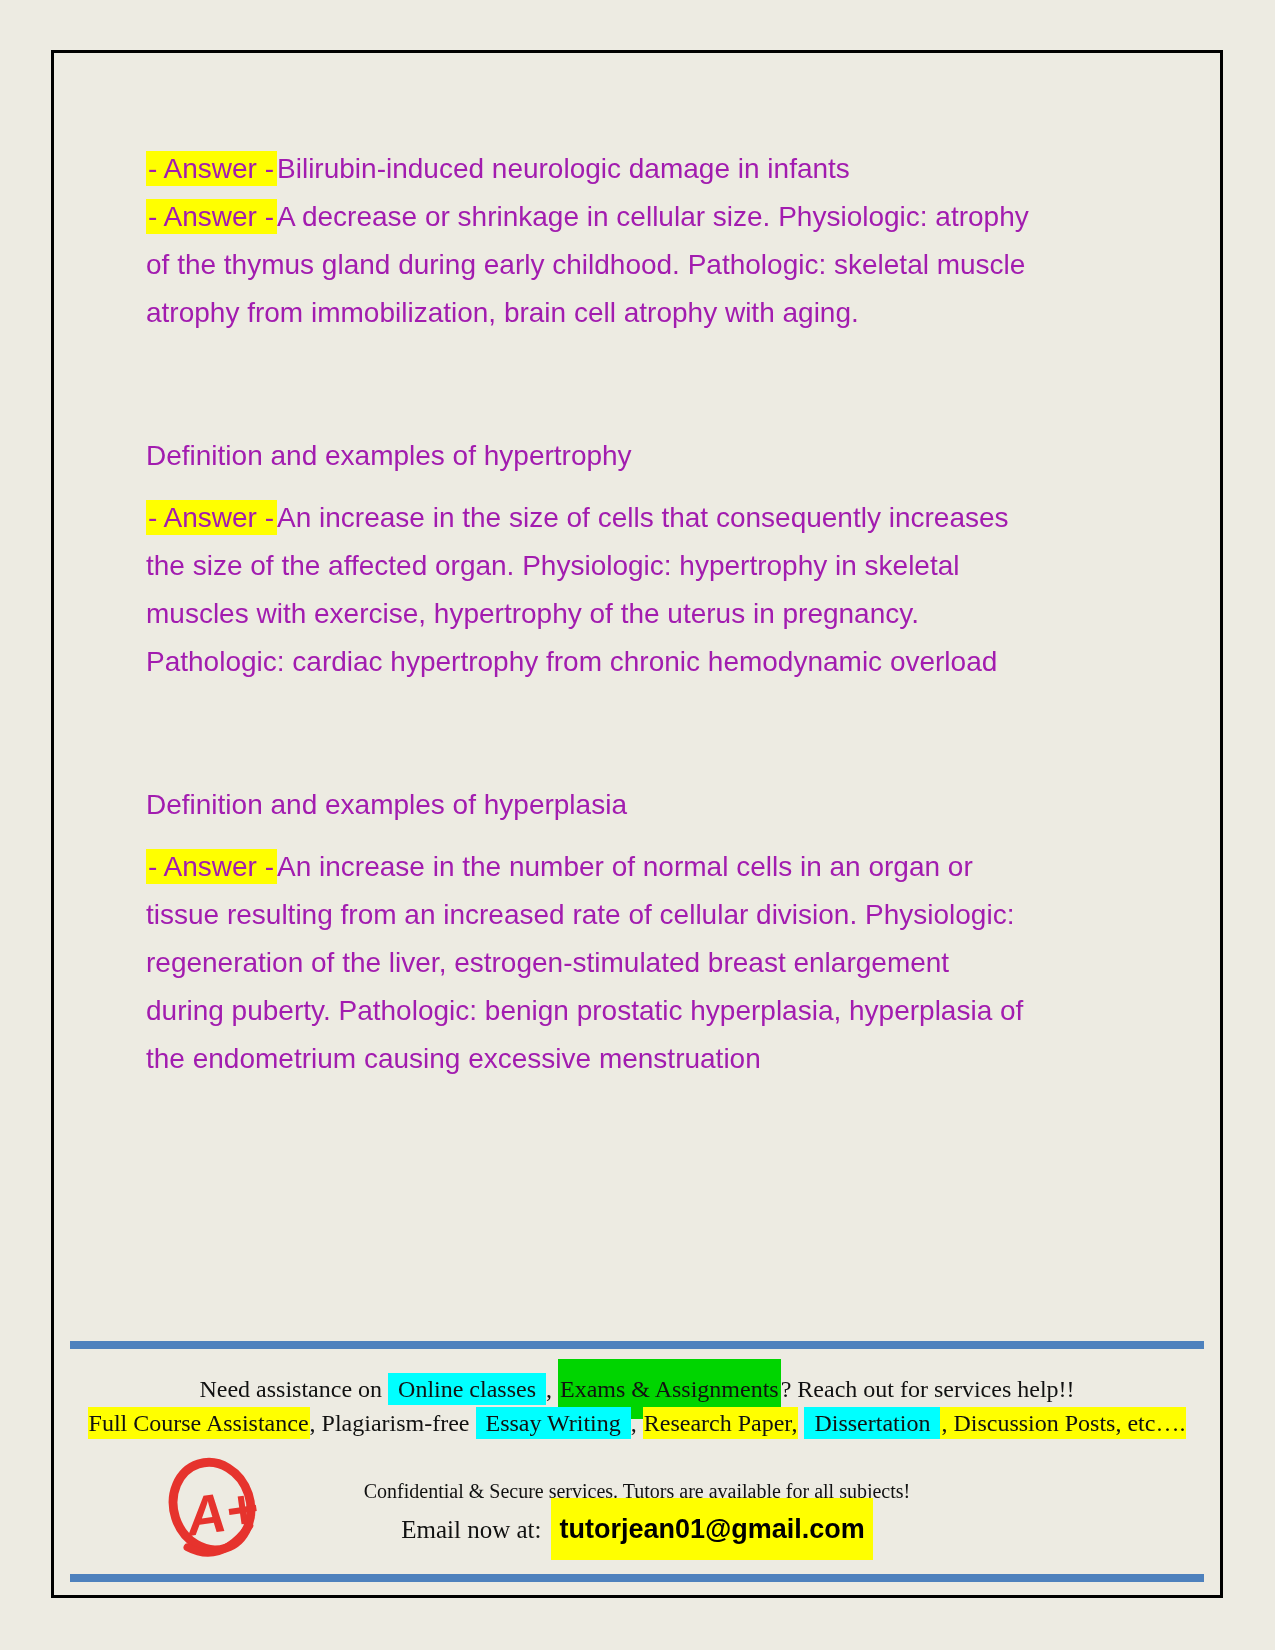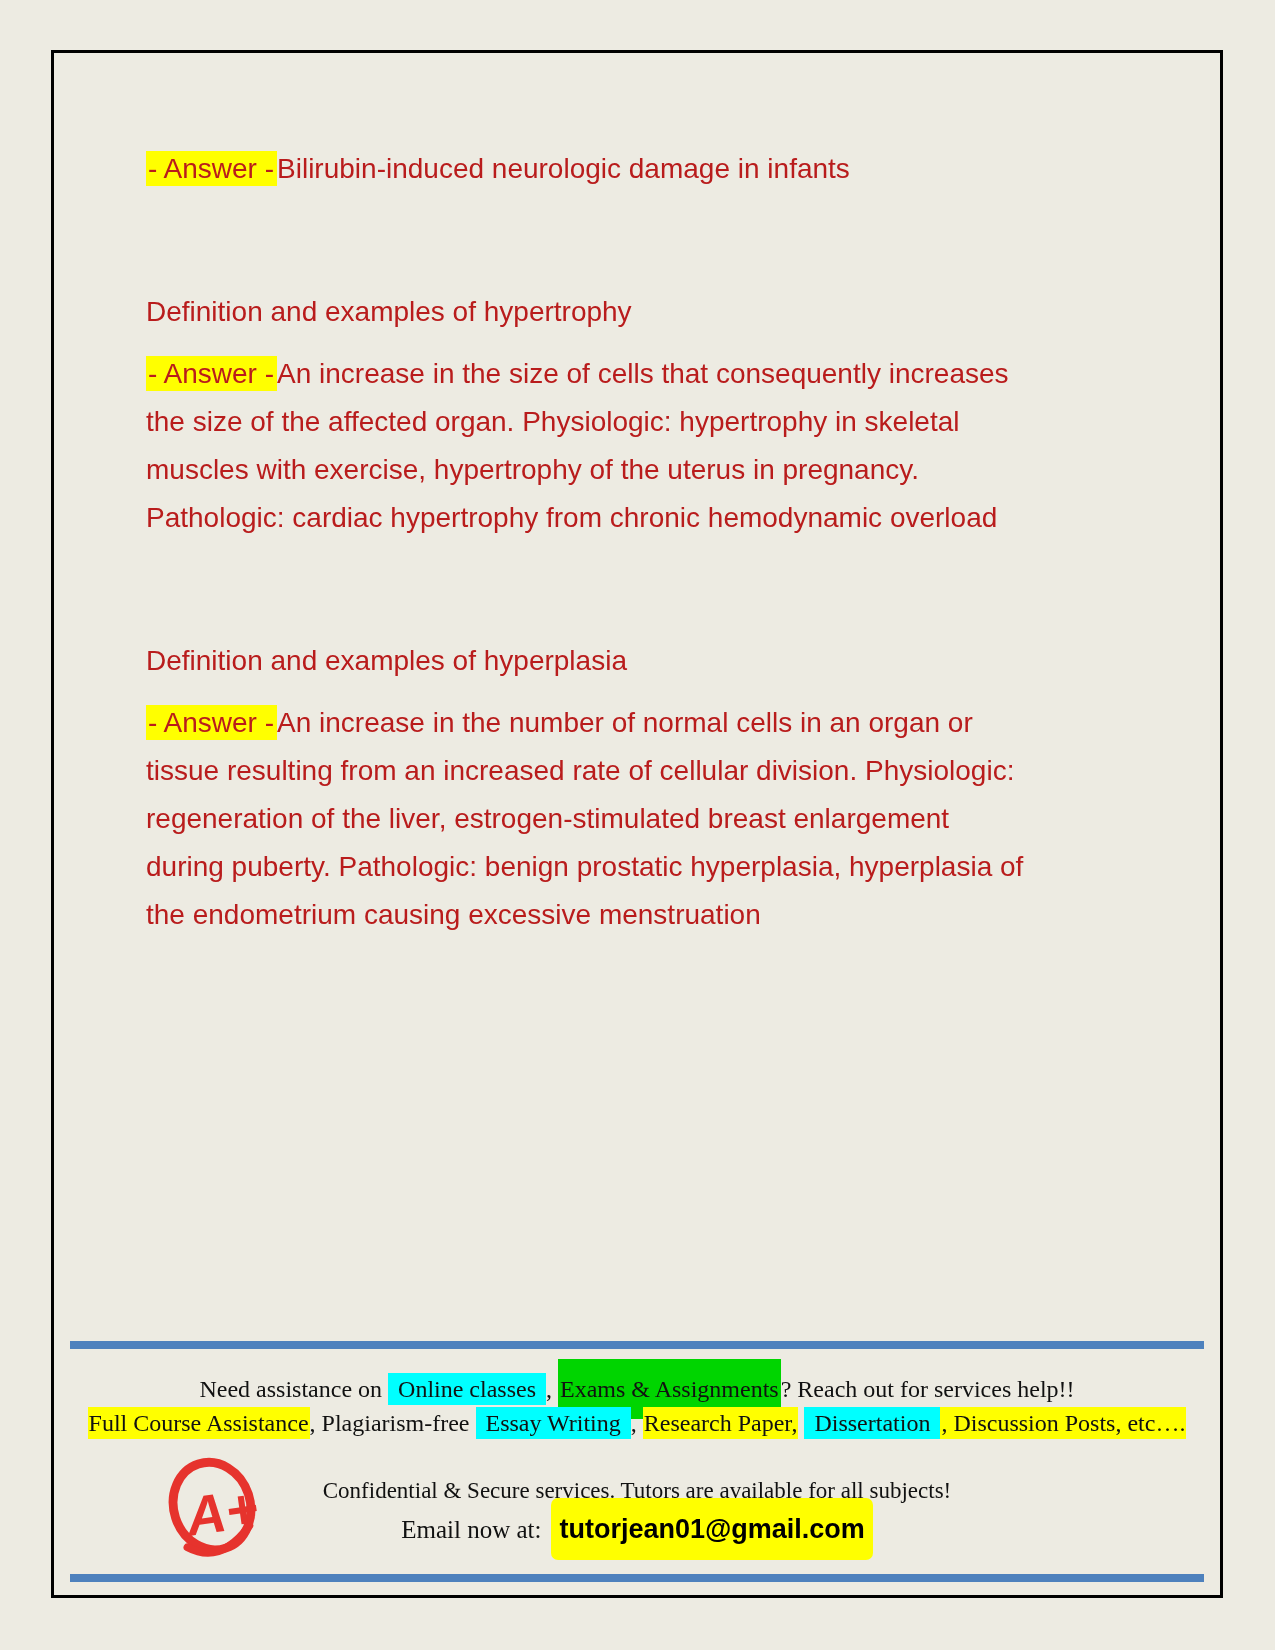--- a/index.html
+++ b/index.html
@@ -16,21 +16,21 @@
     left: 51px;
     top: 50px;
     width: 1172px;
     height: 1548px;
     box-sizing: border-box;
     border: 3px solid #000000;
     background: #edebe2;
   }
   .content {
     padding: 92px 60px 0 92px;
-    color: #b91c1c;
+    color: #a21caf;
   }
   .intro-line, .answer-para, .section-heading {
     font-size: 28px;
     line-height: 48px;
     white-space: pre-line;
     margin: 0;
     font-weight: 400;
   }
   .section-heading {
     margin: 95px 0 14px 0;
@@ -55,51 +55,53 @@
     right: 0;
     text-align: center;
     font-family: "Liberation Serif", serif;
     font-size: 24px;
     line-height: 36px;
     color: #111;
     white-space: nowrap;
   }
   .f-line1 { top: 1318px; }
   .f-line2 { top: 1352px; }
-  .f-confidential { top: 1420px; font-size: 23px; }
+  .f-confidential { top: 1420px; font-size: 20px; }
   .f-email-line { top: 1458px; font-size: 25px; }
   .hl-y { background: #ffff00; padding: 3px 1px; }
   .hl-c { background: #00ffff; padding: 3px 10px; }
   .hl-g { background: #00d500; padding: 17px 2px; }
   .email-addr {
     font-family: "Liberation Sans", sans-serif;
     font-weight: 700;
     font-size: 27px;
     background: #ffff00;
     padding: 16px 8px;
     margin-left: 10px;
     color: #000;
-    border-radius: 7px;
   }
   .logo {
     position: absolute;
     left: 104px;
     top: 1400px;
     width: 108px;
     height: 114px;
   }
 </style>
 </head>
 <body>
 
 <div class="sheet">
   <div class="content">
 
     <p class="intro-line"><span class="hl-answer">- Answer -</span><span>Bilirubin-induced neurologic damage in infants</span></p>
 
+    <p class="answer-para"><span class="hl-answer">- Answer -</span><span>A decrease or shrinkage in cellular size. Physiologic: atrophy
+of the thymus gland during early childhood. Pathologic: skeletal muscle
+atrophy from immobilization, brain cell atrophy with aging.</span></p>
 
     <p class="section-heading">Definition and examples of hypertrophy</p>
     <p class="answer-para"><span class="hl-answer">- Answer -</span><span>An increase in the size of cells that consequently increases
 the size of the affected organ. Physiologic: hypertrophy in skeletal
 muscles with exercise, hypertrophy of the uterus in pregnancy.
 Pathologic: cardiac hypertrophy from chronic hemodynamic overload</span></p>
 
     <p class="section-heading">Definition and examples of hyperplasia</p>
     <p class="answer-para"><span class="hl-answer">- Answer -</span><span>An increase in the number of normal cells in an organ or
 tissue resulting from an increased rate of cellular division. Physiologic:

